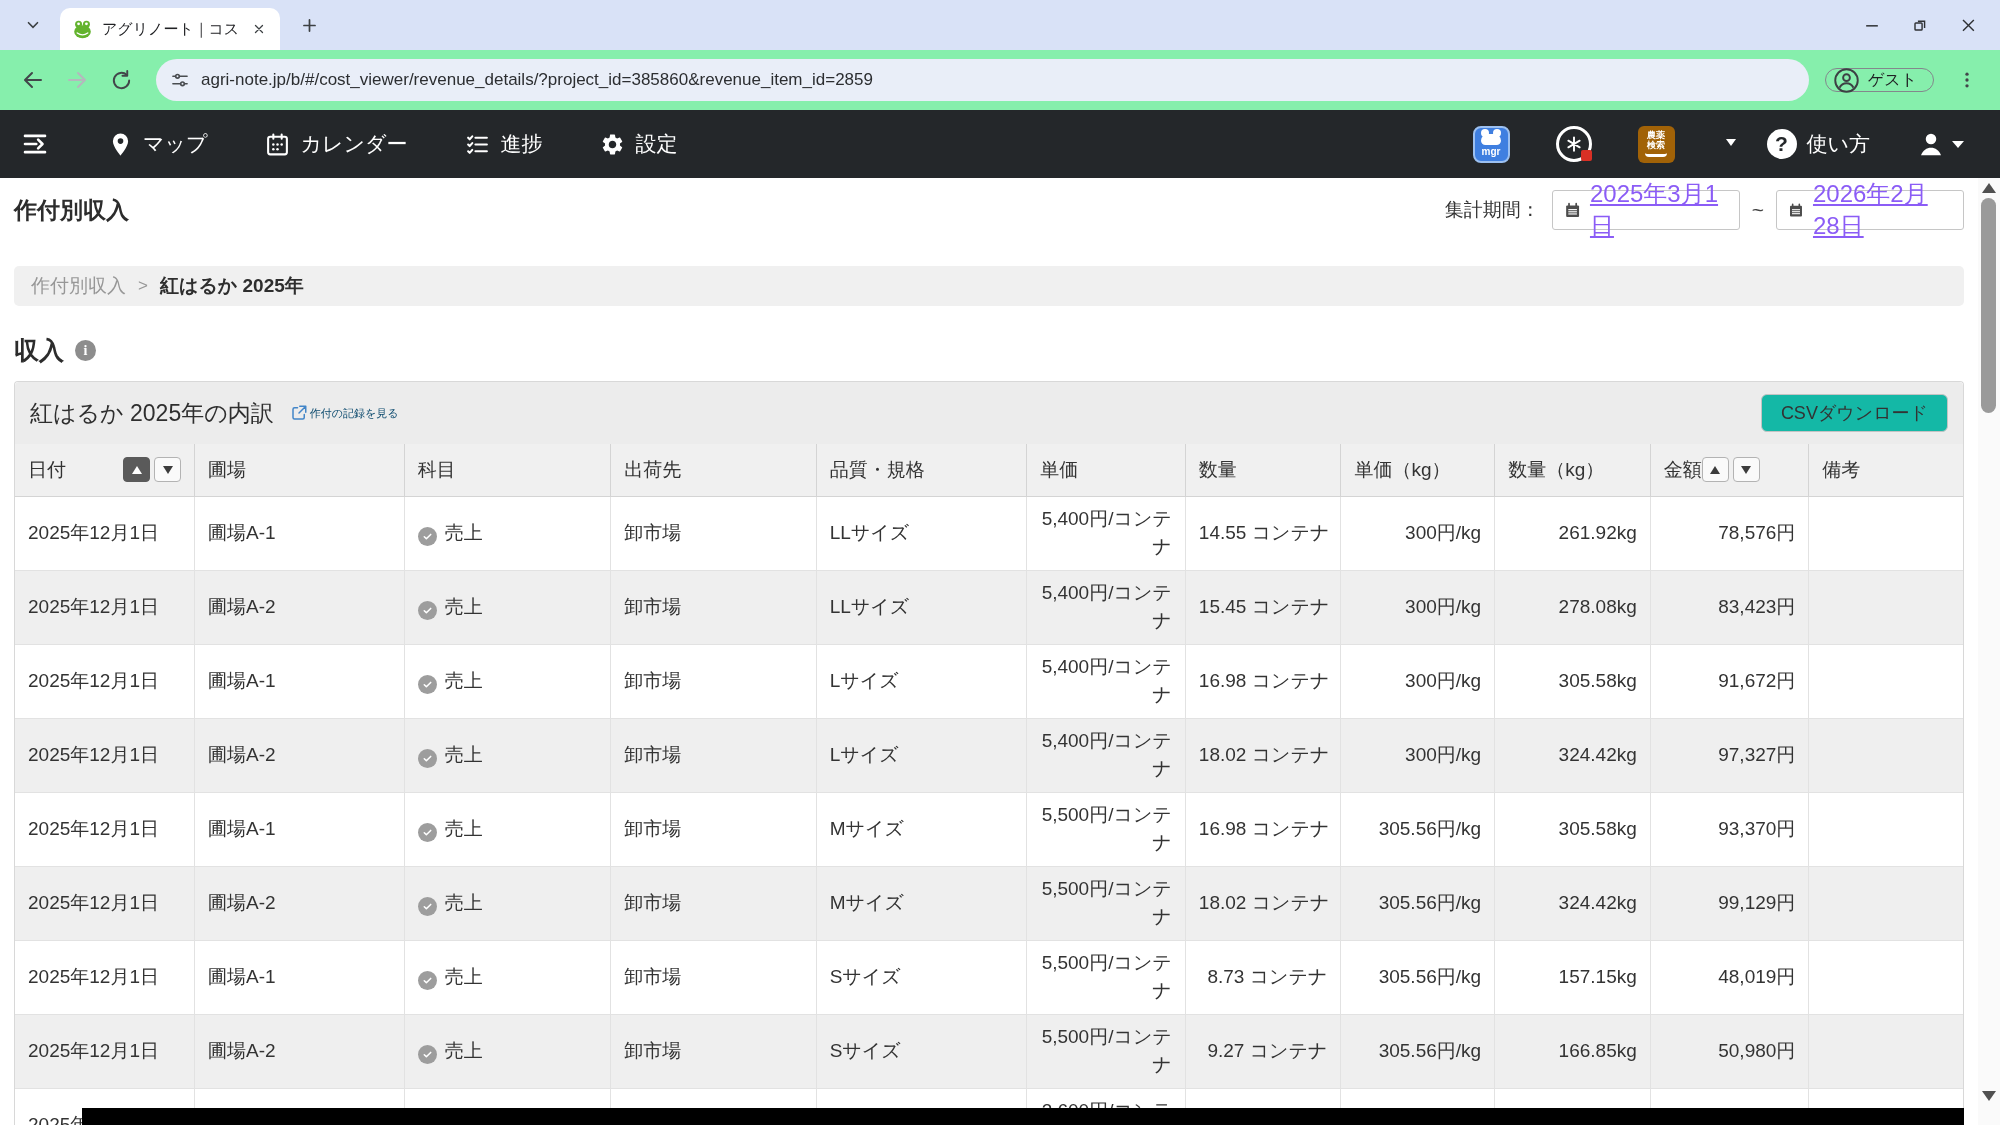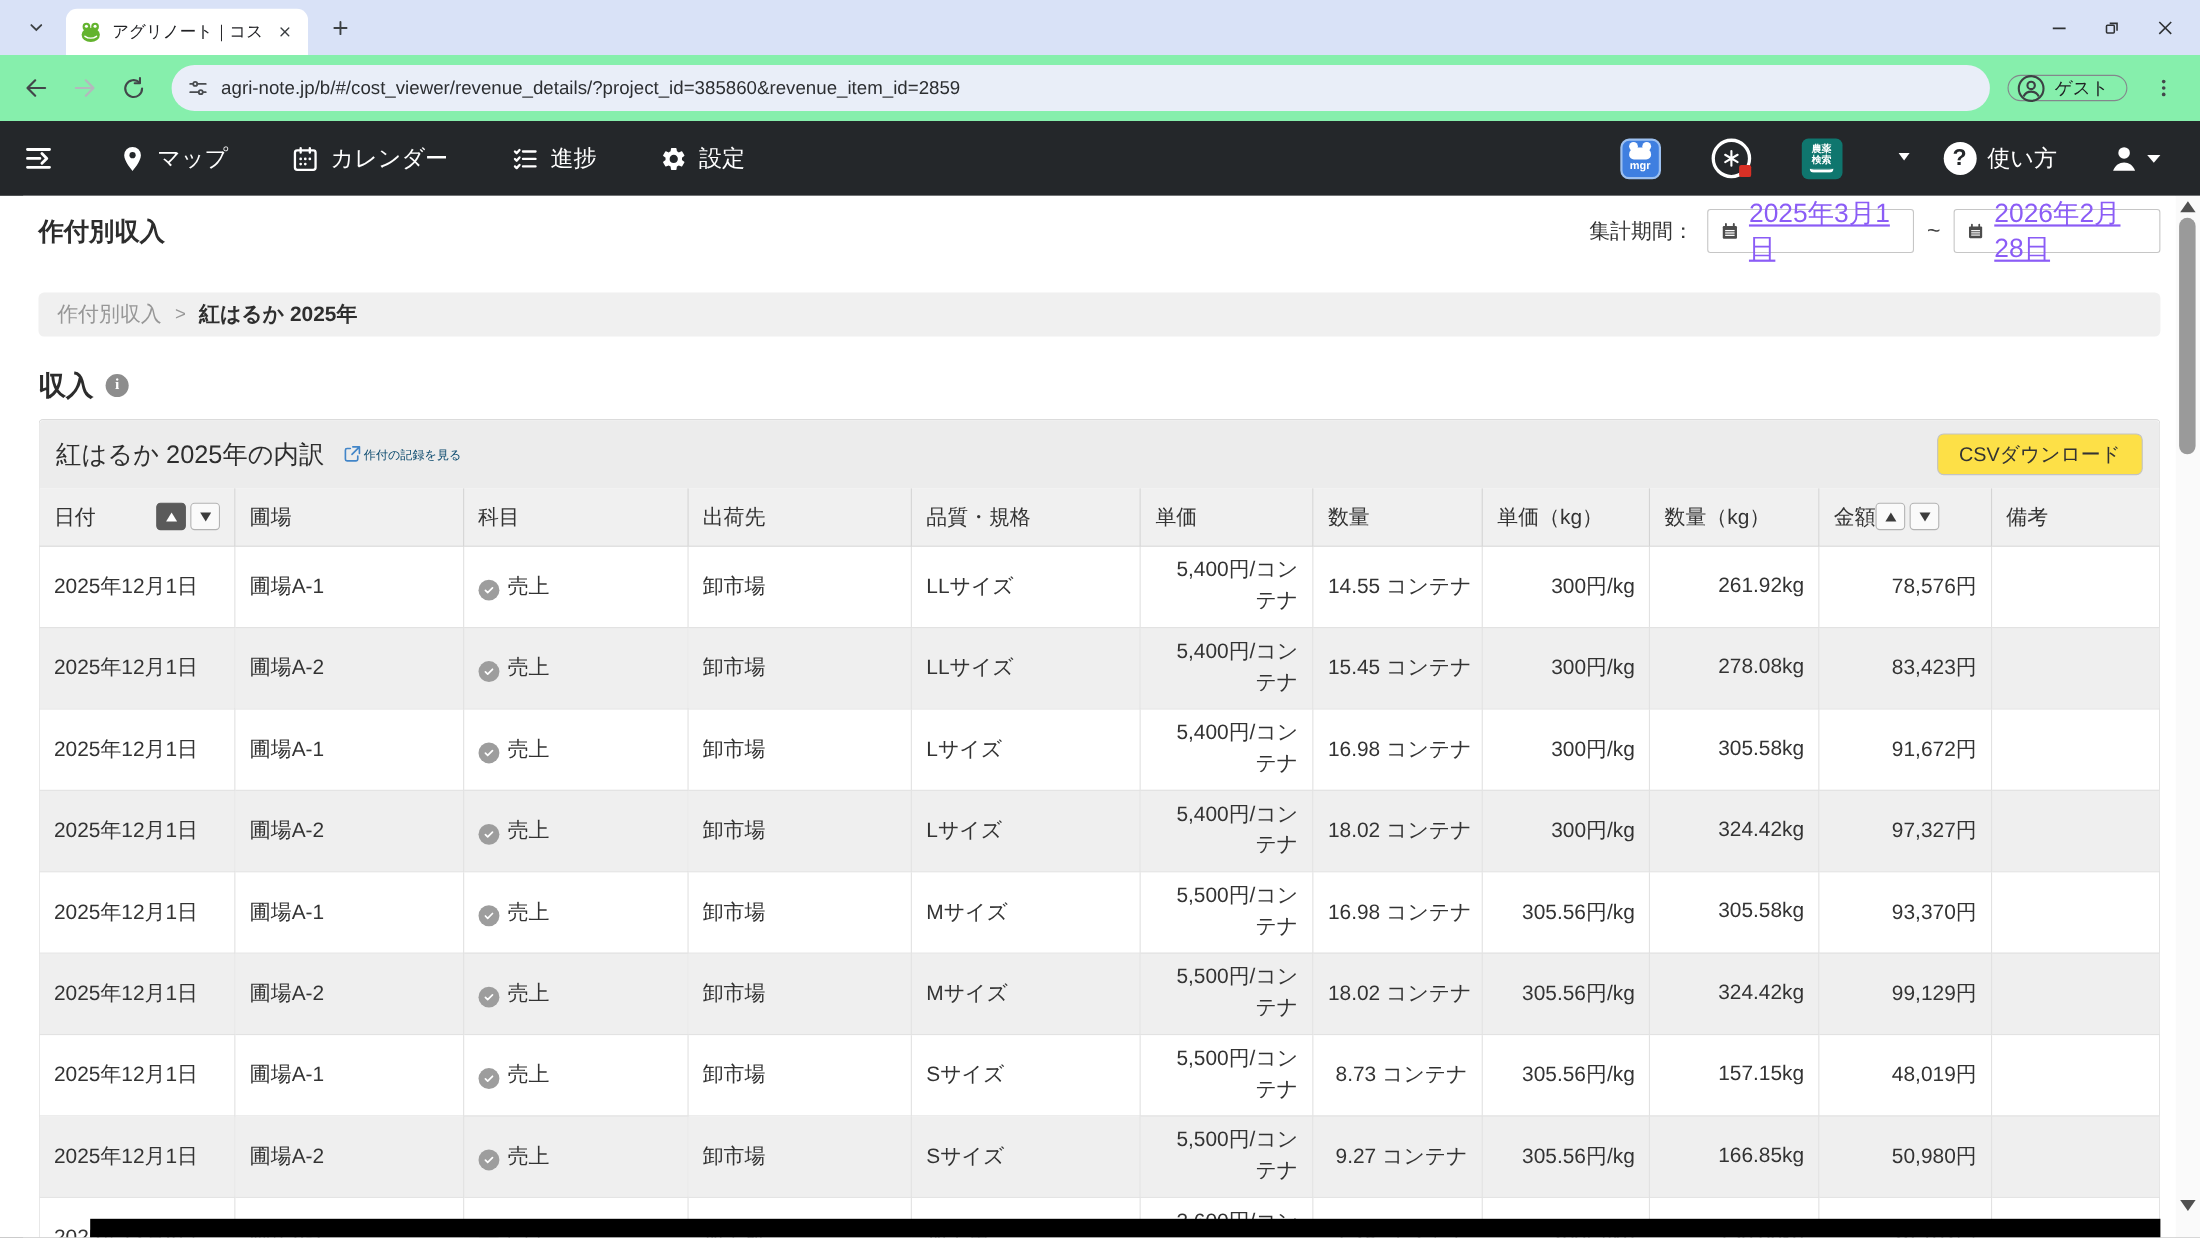--- a/index.html
+++ b/index.html
@@ -29,33 +29,33 @@
   .nav-item { display:flex; align-items:center; gap:10px; font-size:21px; cursor:pointer; }
   .nav-right { margin-left:auto; display:flex; align-items:center; gap:46px; padding-right:16px; }
   .appico { width:37px; height:37px; border-radius:8px; position:relative; display:flex; flex-direction:column; align-items:center; justify-content:center; }
   .appico.mgr { background:#3f7fe0; border:2px solid #9cc0f0; }
   .mgr-frog { width:20px; height:11px; background:#fff; border-radius:9px 9px 6px 6px; position:relative; margin-top:3px;}
   .mgr-frog:before, .mgr-frog:after { content:""; position:absolute; top:-5px; width:8px; height:8px; border-radius:50%; background:#fff; }
   .mgr-frog:before { left:0; } .mgr-frog:after { right:0; }
   .mgr-label { font-size:10px; font-weight:bold; color:#fff; line-height:1; margin-top:2px; }
   .ast-circle { width:36px; height:36px; border:3px solid #fff; border-radius:50%; position:relative; display:flex; align-items:center; justify-content:center; }
   .ast-dot { position:absolute; right:-3px; bottom:-2px; width:11px; height:11px; background:#d93025; border-radius:2px; }
-  .appico.book { background:#0f766e; border-radius:6px;justify-content:center; }
+  .appico.book { background:#a16207; border-radius:6px;justify-content:center; }
   .book-line { font-size:9px; font-weight:bold; color:#fff; line-height:1.1; }
   .book-base { width:22px; height:4px; border-bottom:3px solid #fff; border-radius:0 0 4px 4px; margin-top:2px; }
   .chat-bubble { width:32px; height:24px; background:#fff; border-radius:4px; position:relative; }
   .chat-bubble:after { content:""; position:absolute; left:5px; bottom:-7px; border:5px solid transparent; border-top:7px solid #fff; }
   .q-circle { width:30px; height:30px; background:#fff; border-radius:50%; display:flex; align-items:center; justify-content:center; }
   .q-circle:before { content:"?"; color:#24272a; font-weight:bold; font-size:21px; }
   .help-item { display:flex; align-items:center; gap:10px; font-size:21px; cursor:pointer; }
   .user-item { display:flex; align-items:center; gap:6px; cursor:pointer; }
   .caret-down { width:0; height:0; border-left:6px solid transparent; border-right:6px solid transparent; border-top:7px solid #fff; }
 
   
-  .page { position:absolute; top:178px; left:0; right:22px; bottom:0; background:#fff; overflow:hidden; padding:0 14px;margin-left:21px; }
+  .page { position:absolute; top:178px; left:0; right:22px; bottom:0; background:#fff; overflow:hidden; padding:0 14px; }
   .page-header { height:64px; display:flex; align-items:center; }
   .page-title { font-size:23px; font-weight:bold; color:#2c2c2c; }
   .period { margin-left:auto; display:flex; align-items:center; gap:12px; }
   .period-label { font-size:19px; color:#333; }
   .datebox { width:188px; height:40px; background:#fff; border:1px solid #c6c6c6; border-radius:3px; display:flex; align-items:center; gap:9px; padding:0 11px; cursor:pointer; }
   .datebox span { font-size:24px; color:#8b5cf6;text-decoration:underline; }
   .tilde { font-size:21px; color:#444; }
 
   .breadcrumb { margin-top:24px; height:40px; background:#f0f0f0; border-radius:5px; display:flex; align-items:center; gap:12px; padding:0 17px; font-size:19px; }
   .bc-parent { color:#979797; cursor:pointer; }
@@ -64,21 +64,21 @@
 
   .section-row { margin-top:28px; display:flex; align-items:center; gap:11px; }
   .section-title { font-size:25px; font-weight:bold; color:#2c2c2c; }
   .info-circle { width:21px; height:21px; background:#8d8d8d; border-radius:50%; display:flex; align-items:center; justify-content:center; }
   .info-circle:before { content:"i"; color:#fff; font-size:14px; font-weight:bold; font-family:"Liberation Serif",serif; }
 
   .card { margin-top:14px; border:1px solid #d8d8d8; border-bottom:none; border-radius:4px 4px 0 0; }
   .card-header { background:#ececec; height:62px; display:flex; align-items:center; padding:0 15px; border-radius:4px 4px 0 0; }
   .card-title { font-size:23px; color:#2e2e2e; }
   .record-link { margin-left:16px; display:flex; align-items:center; gap:2px; color:#0c4a6e; font-size:11px; cursor:pointer; }
-  .csv-btn { margin-left:auto; height:38px; padding:0 19px; background:#fde047; border:1px solid #c3c3c3; border-radius:6px; font-size:18px; color:#333; display:flex; align-items:center; cursor:pointer; font-family:inherit; }
+  .csv-btn { margin-left:auto; height:38px; padding:0 19px; background:#14b8a6; border:1px solid #c3c3c3; border-radius:6px; font-size:18px; color:#333; display:flex; align-items:center; cursor:pointer; font-family:inherit; }
 
   table.detail { width:100%; border-collapse:collapse; table-layout:fixed; }
   table.detail th { background:#f0f0f0; height:52px; font-weight:normal; font-size:19px; color:#333; text-align:left; padding:0 13px; border:1px solid #d4d4d4; border-top:none; }
   table.detail th:first-child { border-left:none; } table.detail th:last-child { border-right:none; }
   table.detail td { height:74px; font-size:19px; color:#333; padding:4px 13px; border:1px solid #e2e2e2; vertical-align:middle; background-clip:padding-box; }
   table.detail td:first-child { border-left:none; } table.detail td:last-child { border-right:none; }
   tbody tr:nth-of-type(even) td { background:#efefef; }
   td.num { text-align:right; white-space:nowrap; }
   td.wrapnum { text-align:right; word-break:break-all; line-height:1.45; }
   td.nowrap { white-space:nowrap; overflow:hidden; }

